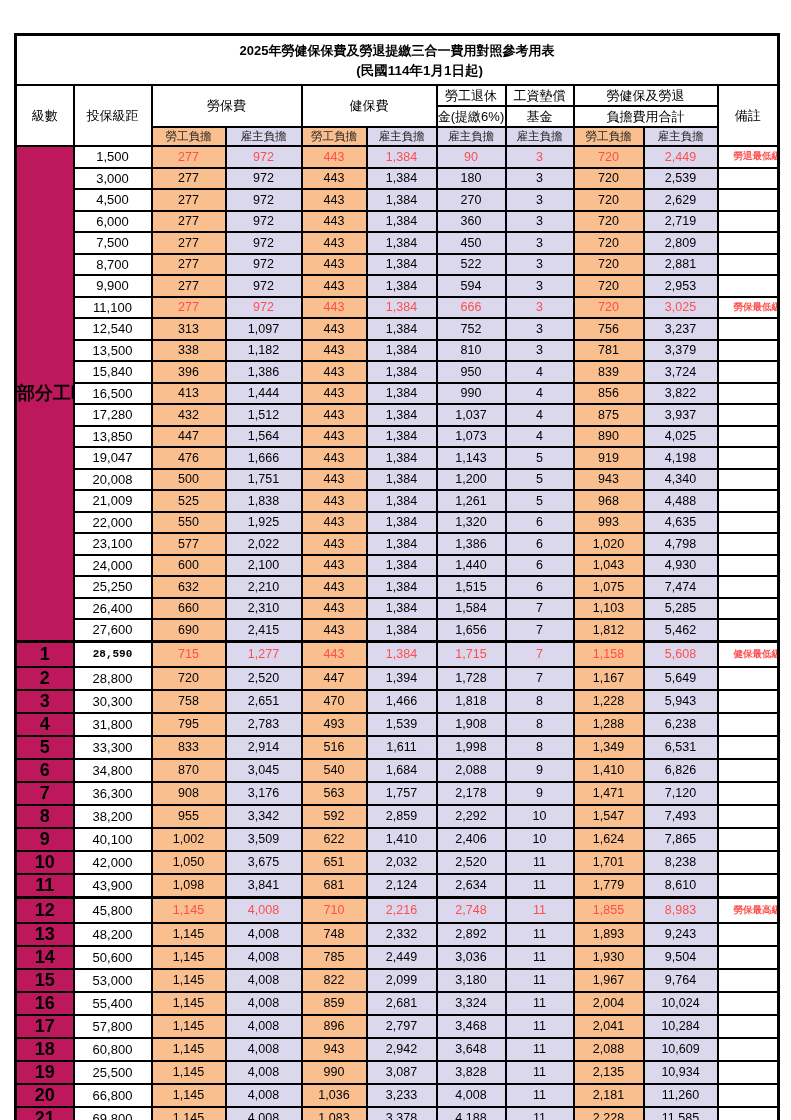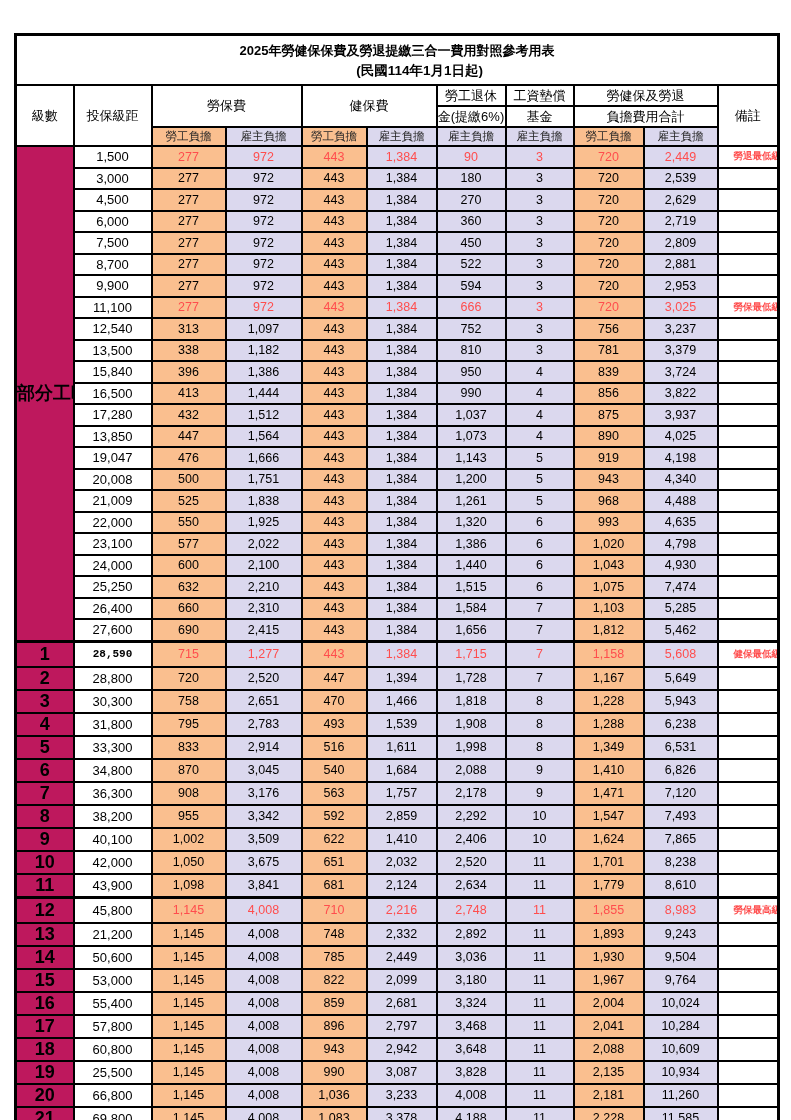--- a/index.html
+++ b/index.html
@@ -522,21 +522,21 @@
           <td class="val emp">710</td>
           <td class="val er">2,216</td>
           <td class="val er">2,748</td>
           <td class="val er">11</td>
           <td class="val emp">1,855</td>
           <td class="val er">8,983</td>
           <td class="remark">勞保最高級距</td>
         </tr>
         <tr>
           <td class="lvl">13</td>
-          <td class="bracket">21,200</td>
+          <td class="bracket">48,200</td>
           <td class="val emp">1,145</td>
           <td class="val er">4,008</td>
           <td class="val emp">748</td>
           <td class="val er">2,332</td>
           <td class="val er">2,892</td>
           <td class="val er">11</td>
           <td class="val emp">1,893</td>
           <td class="val er">9,243</td>
           <td class="remark"></td>
         </tr>

